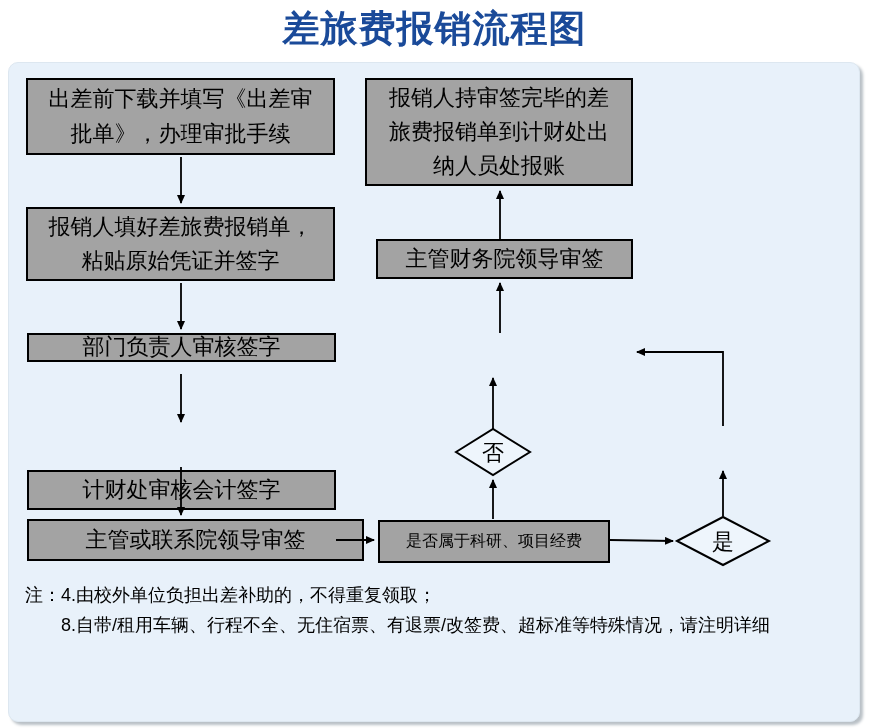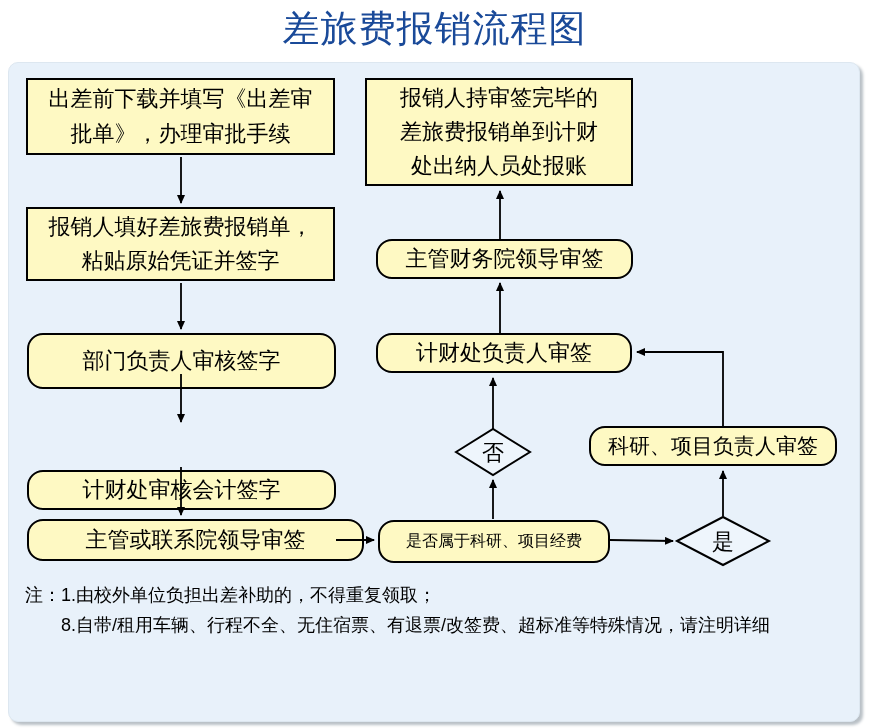--- a/index.html
+++ b/index.html
@@ -4,34 +4,34 @@
 <style>
   html,body{margin:0;padding:0;}
   body{
     width:869px;height:728px;position:relative;background:#ffffff;
     font-family:"Liberation Sans","DejaVu Sans",sans-serif;
     -webkit-font-smoothing:antialiased;overflow:hidden;
   }
   .page-title{
     position:absolute;left:0;top:4px;width:869px;height:54px;
     text-align:center;font-family:"Liberation Serif","DejaVu Serif",serif;
-    font-size:37px;font-weight:normal;color:#1a4a99;letter-spacing:1px;margin:0;
+    font-size:37px;font-weight:bold;color:#1a4a99;letter-spacing:1px;margin:0;
   }
   .canvas{
     position:absolute;left:8px;top:62px;width:852px;height:660px;
     background:#e8f1fa;border:1px solid #dde7f0;border-radius:10px;
     box-shadow:3px 3px 3px #b9c0c6;box-sizing:border-box;
   }
   .stage{position:absolute;left:0;top:0;width:869px;height:728px;}
   .flow-box{
-    position:absolute;background:#fef9c3;border:2px solid #000;
+    position:absolute;background:#a3a3a3;border:2px solid #000;
     box-sizing:border-box;display:flex;align-items:center;justify-content:center;
     text-align:center;font-size:22px;color:#000;line-height:1.55;
   }
-  .flow-box.single{white-space:nowrap;border-radius:16px;}
+  .flow-box.single{white-space:nowrap;}
   svg.overlay{position:absolute;left:0;top:0;width:869px;height:728px;pointer-events:none;}
   svg .edge{stroke:#000;stroke-width:1.8;fill:none;}
   svg .diamond{fill:#eef5fc;stroke:#000;stroke-width:2;}
   svg text.dtext{font-size:22px;fill:#000;text-anchor:middle;dominant-baseline:middle;
     font-family:"Liberation Sans","DejaVu Sans",sans-serif;}
   .notes{
     position:absolute;left:25px;top:580px;width:822px;
     font-size:18px;color:#000;line-height:30px;
   }
   .notes div{white-space:pre-wrap;}
@@ -42,35 +42,33 @@
 <h1 class="page-title">差旅费报销流程图</h1>
 
 <div class="canvas"></div>
 
 <div class="stage">
 
   <div class="flow-box" style="left:26px;top:78px;width:309px;height:77px;padding:0 12px;">出差前下载并填写《出差审批单》，办理审批手续</div>
 
   <div class="flow-box" style="left:26px;top:207px;width:309px;height:74px;padding:0 12px;">报销人填好差旅费报销单，粘贴原始凭证并签字</div>
 
-  <div class="flow-box single" style="left:27px;top:333px;width:309px;height:56px;">部门负责人审核签字</div>
+  <div class="flow-box single" style="left:27px;top:333px;width:309px;height:29px;">部门负责人审核签字</div>
 
   <div class="flow-box single" style="left:27px;top:426px;width:309px;height:40px;margin-top:44px;">计财处审核会计签字</div>
 
   <div class="flow-box single" style="left:27px;top:519px;width:337px;height:42px;">主管或联系院领导审签</div>
 
-  <div class="flow-box" style="left:365px;top:78px;width:268px;height:108px;padding:0 30px;">报销人持审签完毕的差旅费报销单到计财处出纳人员处报账</div>
+  <div class="flow-box" style="left:365px;top:78px;width:268px;height:108px;padding:0 19px;">报销人持审签完毕的差旅费报销单到计财处出纳人员处报账</div>
 
   <div class="flow-box single" style="left:376px;top:239px;width:257px;height:40px;">主管财务院领导审签</div>
 
-  <div class="flow-box single" style="left:376px;top:333px;width:256px;height:40px;">计财处负责人审签</div>
 
   <div class="flow-box single" style="left:378px;top:520px;width:232px;height:43px;font-size:16px;">是否属于科研、项目经费</div>
 
-  <div class="flow-box single" style="left:589px;top:426px;width:248px;height:40px;font-size:21px;">科研、项目负责人审签</div>
 
   <svg class="overlay" viewBox="0 0 869 728">
     <defs>
       <marker id="arr" markerWidth="10" markerHeight="10" refX="8" refY="4" orient="auto" markerUnits="userSpaceOnUse">
         <path d="M0,0 L9,4 L0,8 z" fill="#000"></path>
       </marker>
     </defs>
 
     <line class="edge" x1="181" y1="157" x2="181" y2="203" marker-end="url(#arr)"></line>
     <line class="edge" x1="181" y1="283" x2="181" y2="329" marker-end="url(#arr)"></line>
@@ -90,17 +88,17 @@
     <line class="edge" x1="500" y1="239" x2="500" y2="191" marker-end="url(#arr)"></line>
 
     <polygon class="diamond" points="456,452 493,429 530,452 493,475"></polygon>
     <text class="dtext" x="493" y="454">否</text>
 
     <polygon class="diamond" points="677,541 723,517 769,541 723,565"></polygon>
     <text class="dtext" x="723" y="543">是</text>
   </svg>
 
   <div class="notes">
-    <div>注：1.由校外单位负担出差补助的，不得重复领取；</div>
+    <div>注：4.由校外单位负担出差补助的，不得重复领取；</div>
     <div>　　8.自带/租用车辆、行程不全、无住宿票、有退票/改签费、超标准等特殊情况，请注明详细</div>
   </div>
 
 </div>
 
 </body></html>

